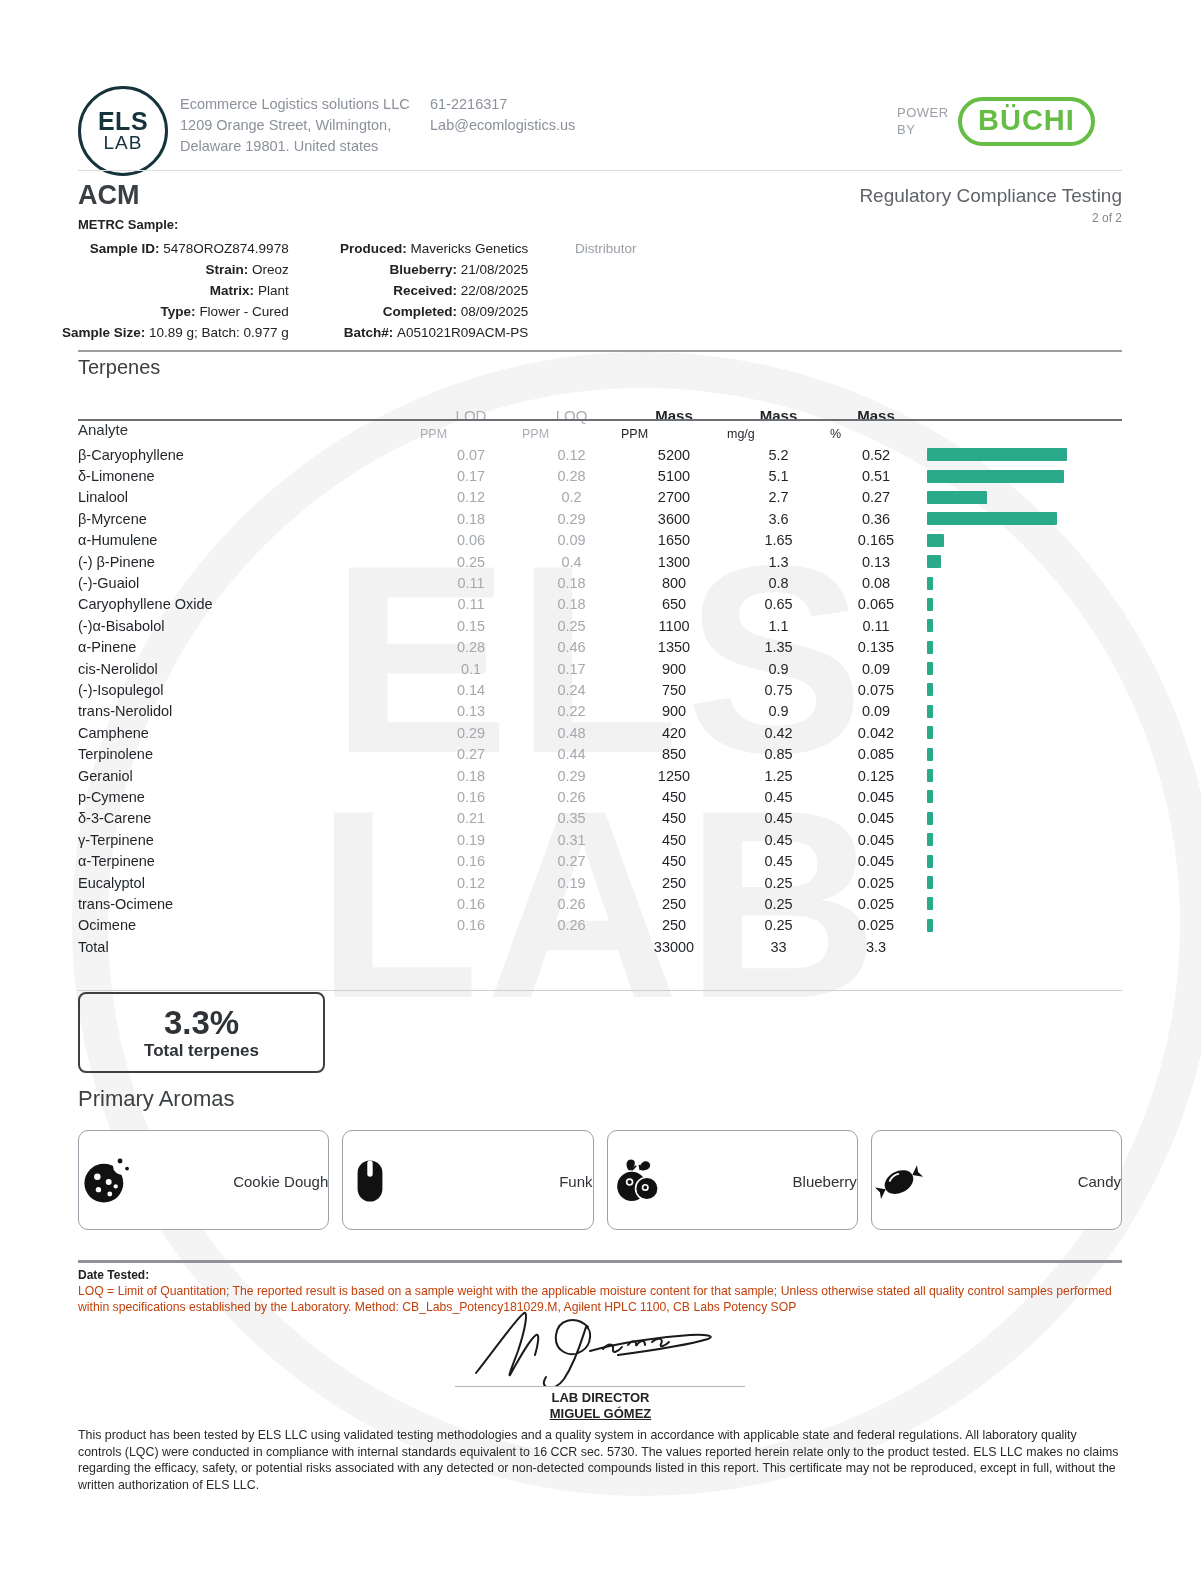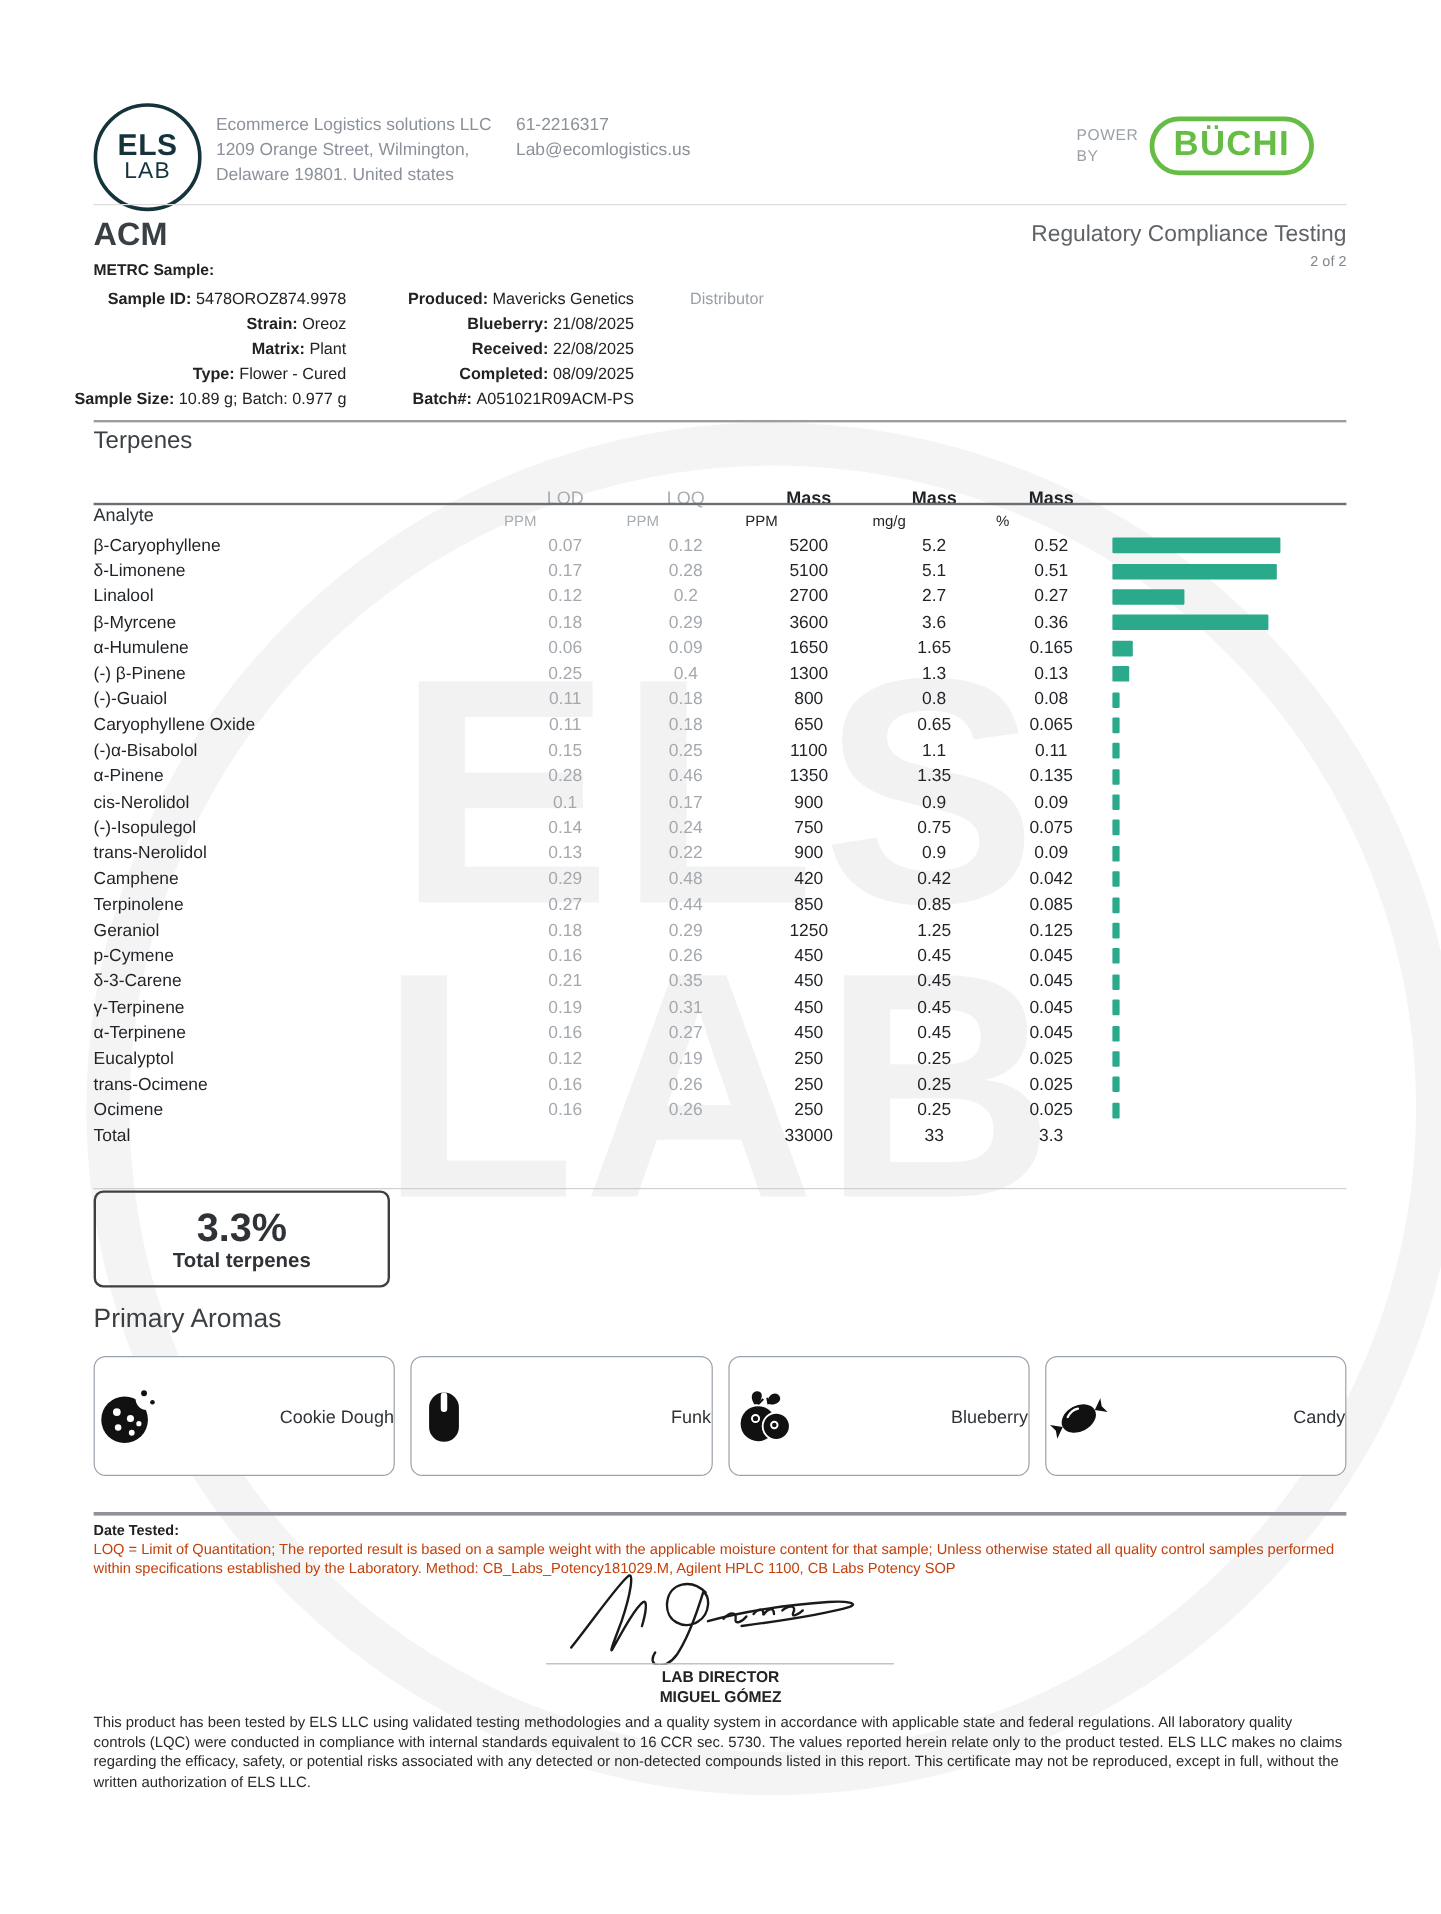--- a/index.html
+++ b/index.html
@@ -71,21 +71,21 @@
   .card .icon{width:54px;height:54px;display:flex;align-items:center;justify-content:center;}
   .card .clabel{font-size:15px;color:#2f3337;}
 
   
   .fline{left:78px;top:1260px;width:1044px;height:2.5px;background:#8f9399;position:absolute;}
   .datetested{left:78px;top:1268px;font-size:12px;font-weight:700;}
   .footnote{left:78px;top:1283px;width:1044px;font-size:12.2px;line-height:16px;color:#c2410c;}
   .sig-svg{left:468px;top:1305px;}
   .sigline{left:455px;top:1386px;width:290px;height:1px;background:#b5b5b5;position:absolute;}
   .sigtitle{left:0;top:1390px;width:1201px;text-align:center;font-size:13px;font-weight:700;}
-  .signame{left:0;top:1406px;width:1201px;text-align:center;font-size:13px;font-weight:700;}
+  .signame{left:0;top:1406px;width:1201px;text-align:center;font-size:13px;font-weight:700;text-decoration:underline;}
   .disclaimer{left:78px;top:1427px;width:1044px;font-size:12.4px;line-height:16.5px;color:#2a2a2a;}
 </style>
 </head>
 <body>
 
 <div class="page">
 
   <div class="wm">
     <div class="wm-circle"></div>
     <div class="wm-txt" style="top:555px;">ELS</div>

